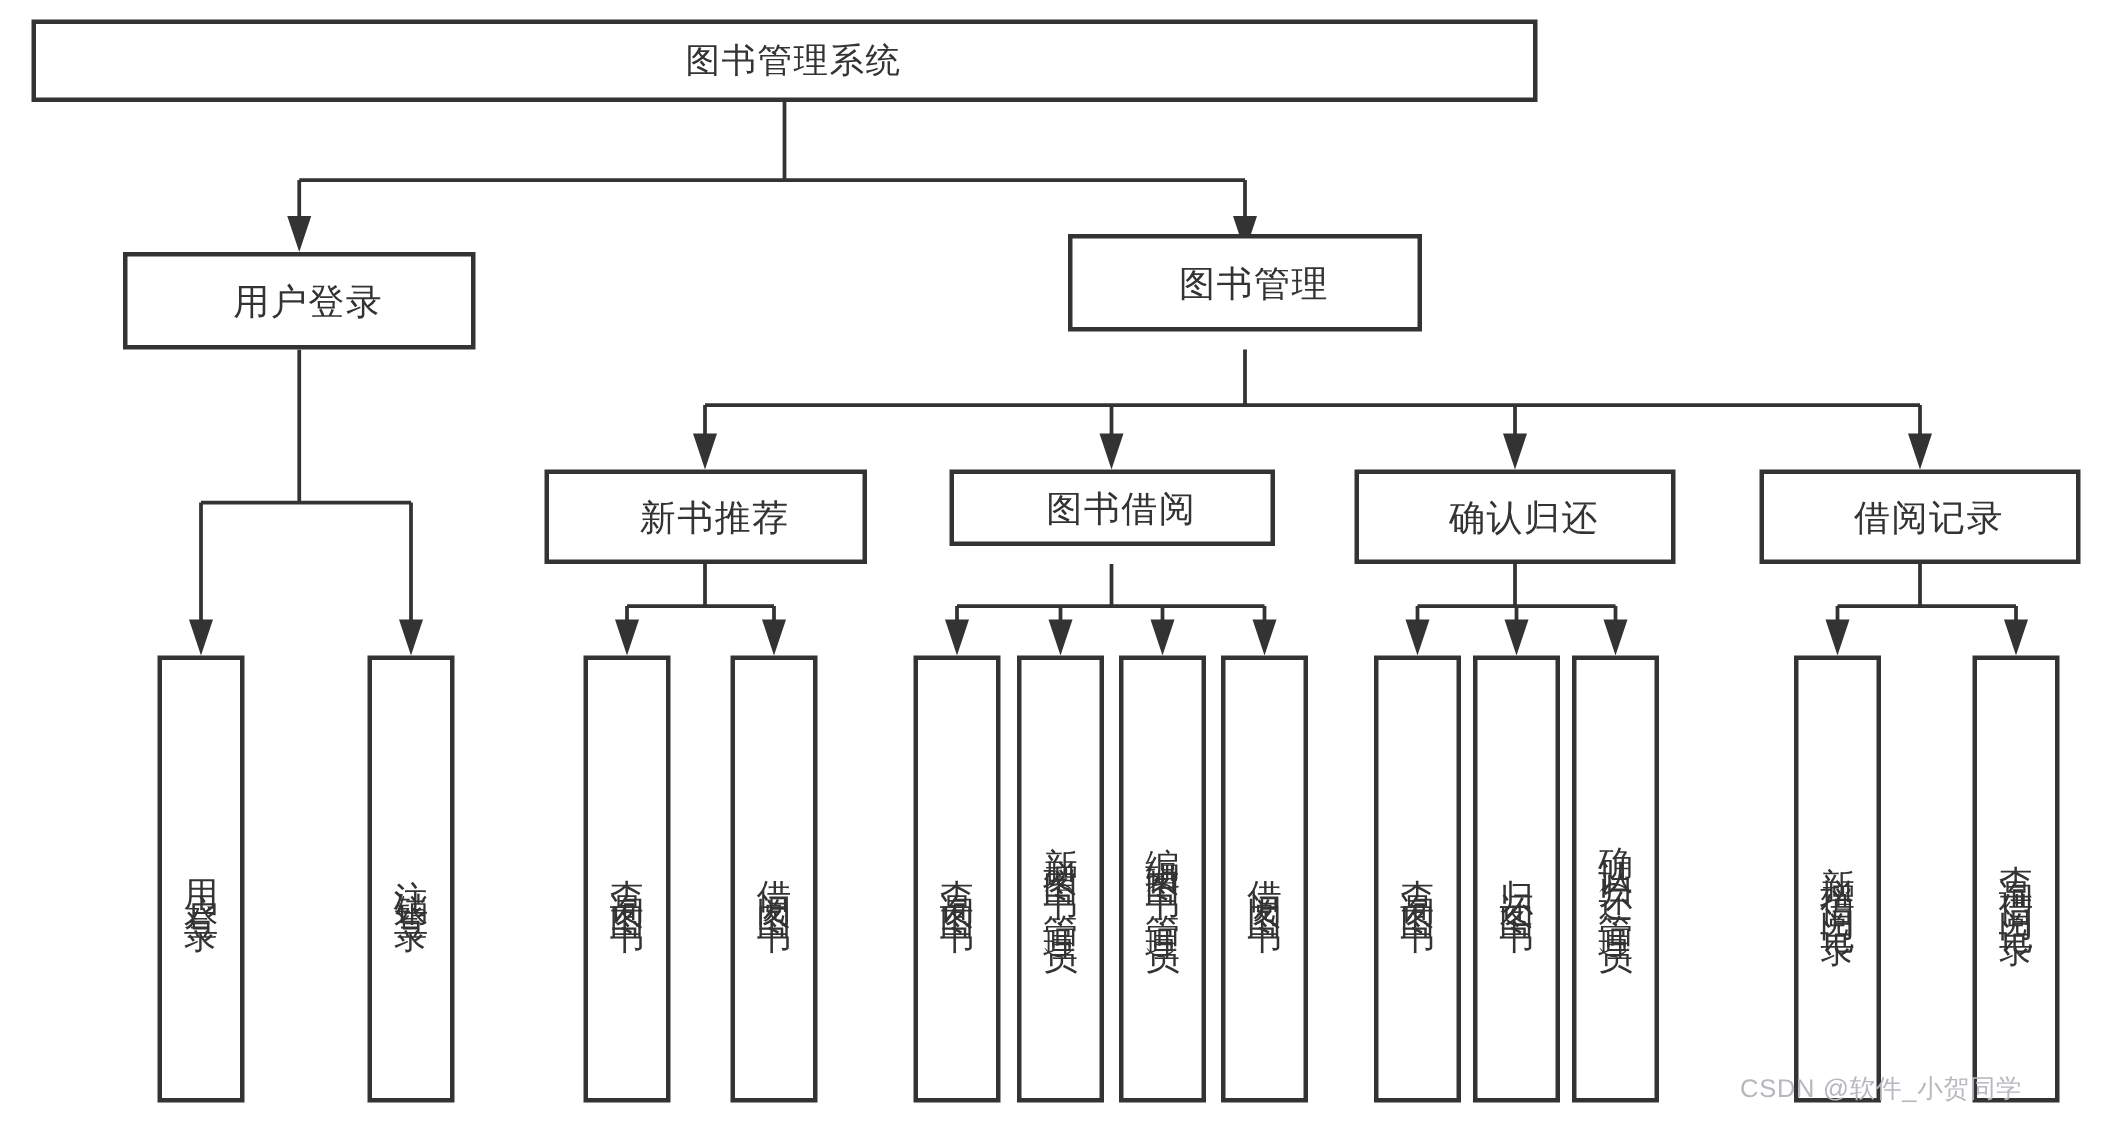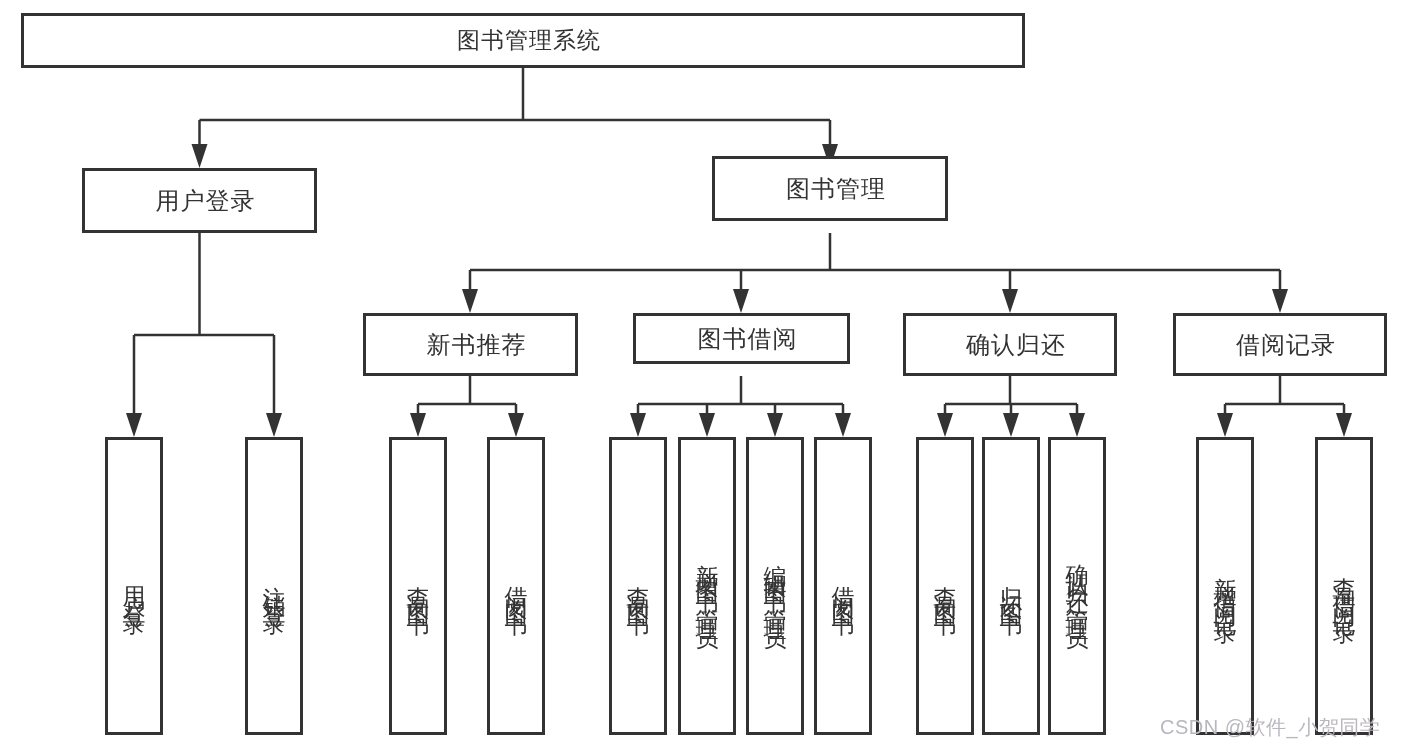--- a/index.html
+++ b/index.html
@@ -45,21 +45,21 @@
     font-size: 23px;
     line-height: 1;
     letter-spacing: 9px;
     max-height: 290px;
     white-space: nowrap;
   }
   .watermark {
     position: absolute;
     left: 1160px;
     top: 714px;
-    font-size: 20px;
+    font-size: 17px;
     letter-spacing: 0.5px;
     color: var(--watermark, #b9b6be);
     z-index: 5;
     white-space: nowrap;
   }
 </style>
 </head>
 <body>
 
 <div class="canvas">

